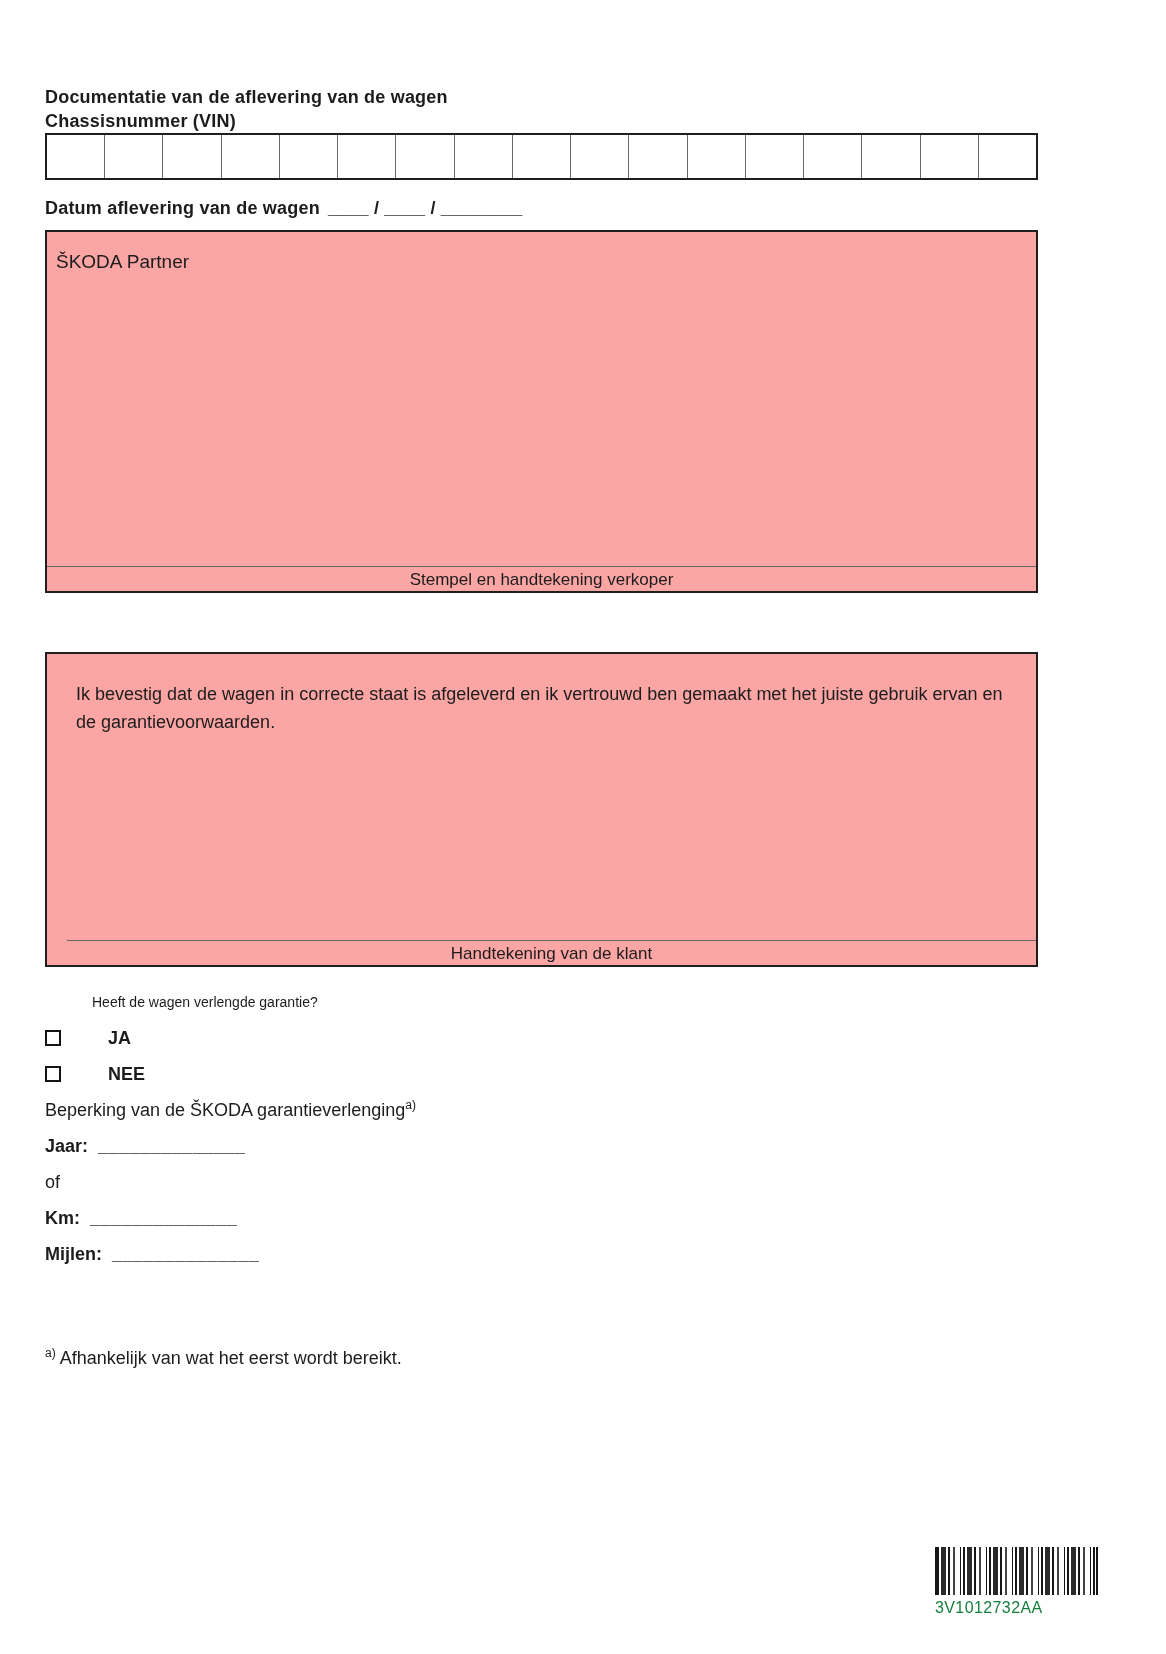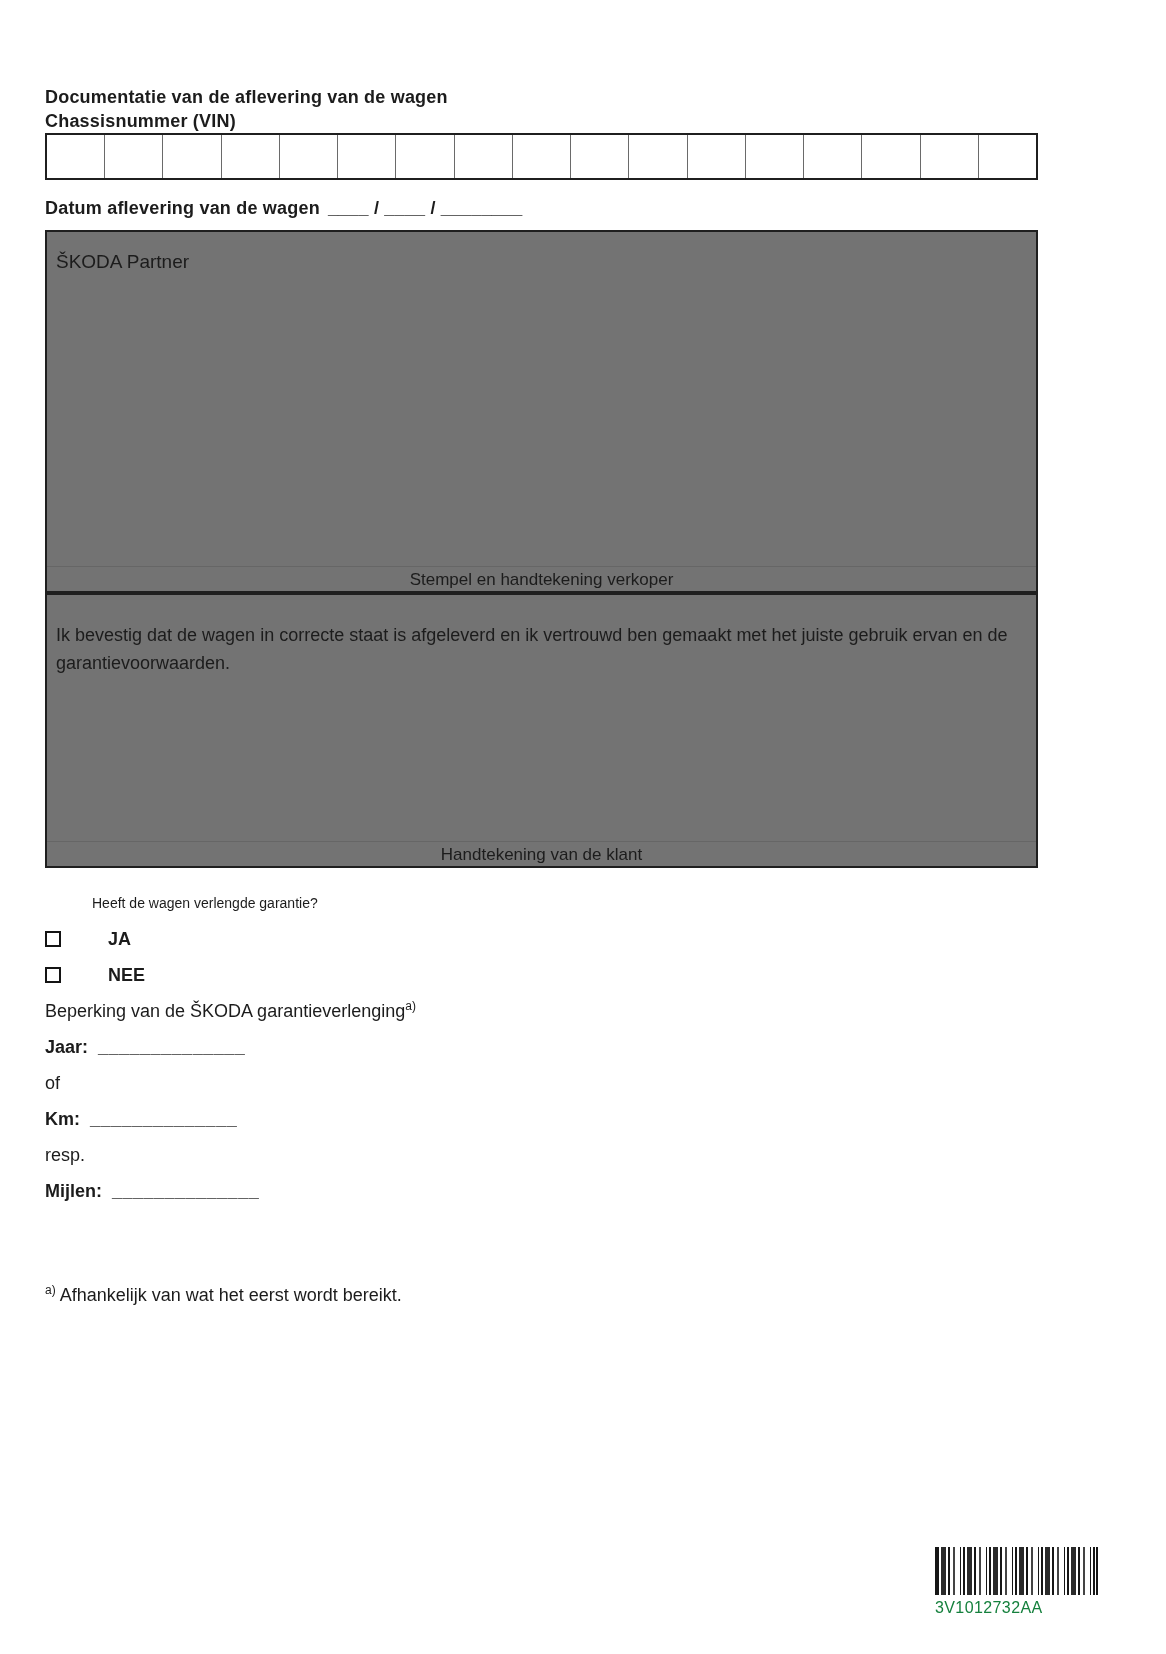--- a/index.html
+++ b/index.html
@@ -19,24 +19,24 @@
     display:flex; height:47px; border:2px solid #1f1f1f; background:#fff;
   }
   .vin-cell { flex:1 1 0; border-left:1px solid #6a6a6a; }
   .vin-cell:first-child { border-left:none; }
 
   .datum-line { margin-top:17px; font-size:18px; font-weight:bold; line-height:22px; letter-spacing:0.2px; }
   .datum-line .blank { font-weight:bold; }
 
   
   .sigbox {
-    border:2px solid #1f1f1f; display:flex; flex-direction:column; background:#737373;
+    border:2px solid #1f1f1f; display:flex; flex-direction:column; background:#fca5a5;
   }
   .box-seller { margin-top:11px; height:363px; }
-  .box-customer { height:275px; }
+  .box-customer { margin-top:59px; height:315px;padding-left:20px; }
   .box-fill { flex:1 1 auto; padding:17px 9px 0 9px; font-size:19px; line-height:26px; }
   .box-fill.statement { padding-top:26px; padding-right:16px; font-size:18px; line-height:28px; }
   .box-caption {
     flex:0 0 25px; border-top:1px solid #666;
     display:flex; align-items:center; justify-content:center;
     font-size:17px; line-height:17px; color:#1c1c1c;
   }
 
   .question { margin-top:24px; font-size:14px; line-height:22px;margin-left:47px; }
 
@@ -130,21 +130,20 @@
   </div>
 
   <div class="limit-heading"><span>Beperking van de ŠKODA garantieverlenging</span><sup class="fn">a)</sup></div>
 
   <div class="field-row"><span class="f-label">Jaar:</span><span class="f-blank">______________</span></div>
 
   <div class="field-row"><span>of</span></div>
 
   <div class="field-row"><span class="f-label">Km:</span><span class="f-blank">______________</span></div>
 
-  <div class="field-row"><span>resp.</span></div>
 
   <div class="field-row"><span class="f-label">Mijlen:</span><span class="f-blank">______________</span></div>
 
   <div class="footnote"><sup>a)</sup> <span>Afhankelijk van wat het eerst wordt bereikt.</span></div>
 
 </div>
 
 <div class="barcode-wrap">
   <div class="barcode"></div>
   <div class="barcode-label">3V1012732AA</div>

